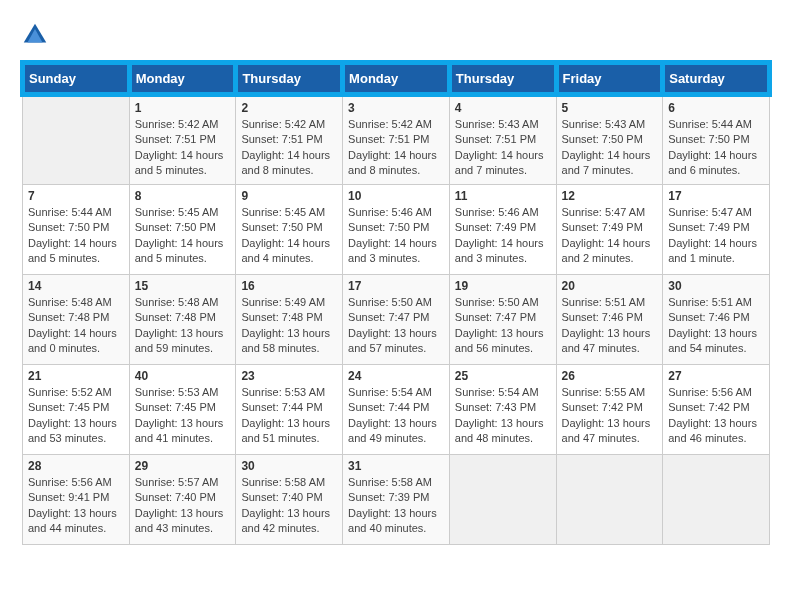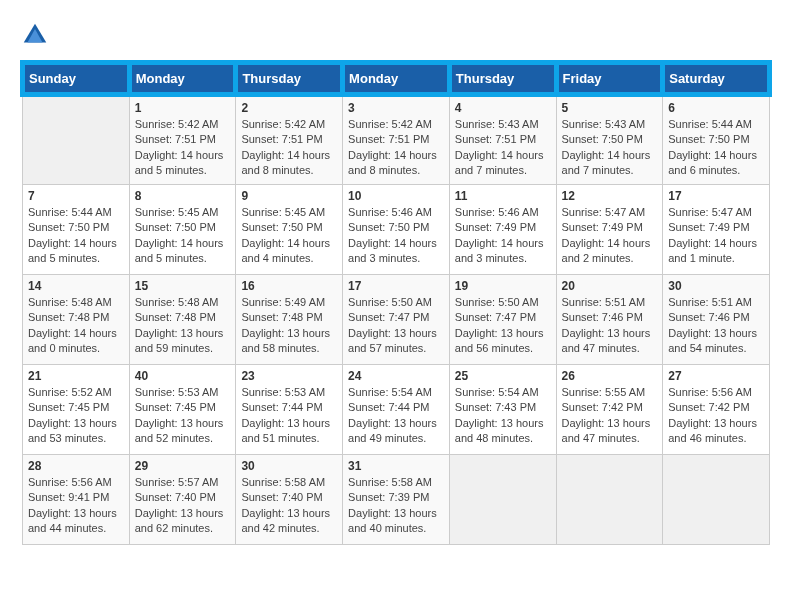--- a/index.html
+++ b/index.html
@@ -295,21 +295,21 @@
           <span>Sunrise: 5:52 AM</span><br>
           <span>Sunset: 7:45 PM</span><br>
           <span>Daylight: 13 hours and 53 minutes.</span>
         </div>
       </td>
         <td>
         <span class="day-number">40</span>
         <div class="day-info">
           <span>Sunrise: 5:53 AM</span><br>
           <span>Sunset: 7:45 PM</span><br>
-          <span>Daylight: 13 hours and 52 minutes.</span>
+          <span>Daylight: 13 hours and 41 minutes.</span>
         </div>
       </td>
         <td>
         <span class="day-number">23</span>
         <div class="day-info">
           <span>Sunrise: 5:53 AM</span><br>
           <span>Sunset: 7:44 PM</span><br>
           <span>Daylight: 13 hours and 51 minutes.</span>
         </div>
       </td>
@@ -353,21 +353,21 @@
           <span>Sunrise: 5:56 AM</span><br>
           <span>Sunset: 9:41 PM</span><br>
           <span>Daylight: 13 hours and 44 minutes.</span>
         </div>
       </td>
         <td>
         <span class="day-number">29</span>
         <div class="day-info">
           <span>Sunrise: 5:57 AM</span><br>
           <span>Sunset: 7:40 PM</span><br>
-          <span>Daylight: 13 hours and 62 minutes.</span>
+          <span>Daylight: 13 hours and 43 minutes.</span>
         </div>
       </td>
         <td>
         <span class="day-number">30</span>
         <div class="day-info">
           <span>Sunrise: 5:58 AM</span><br>
           <span>Sunset: 7:40 PM</span><br>
           <span>Daylight: 13 hours and 42 minutes.</span>
         </div>
       </td>

